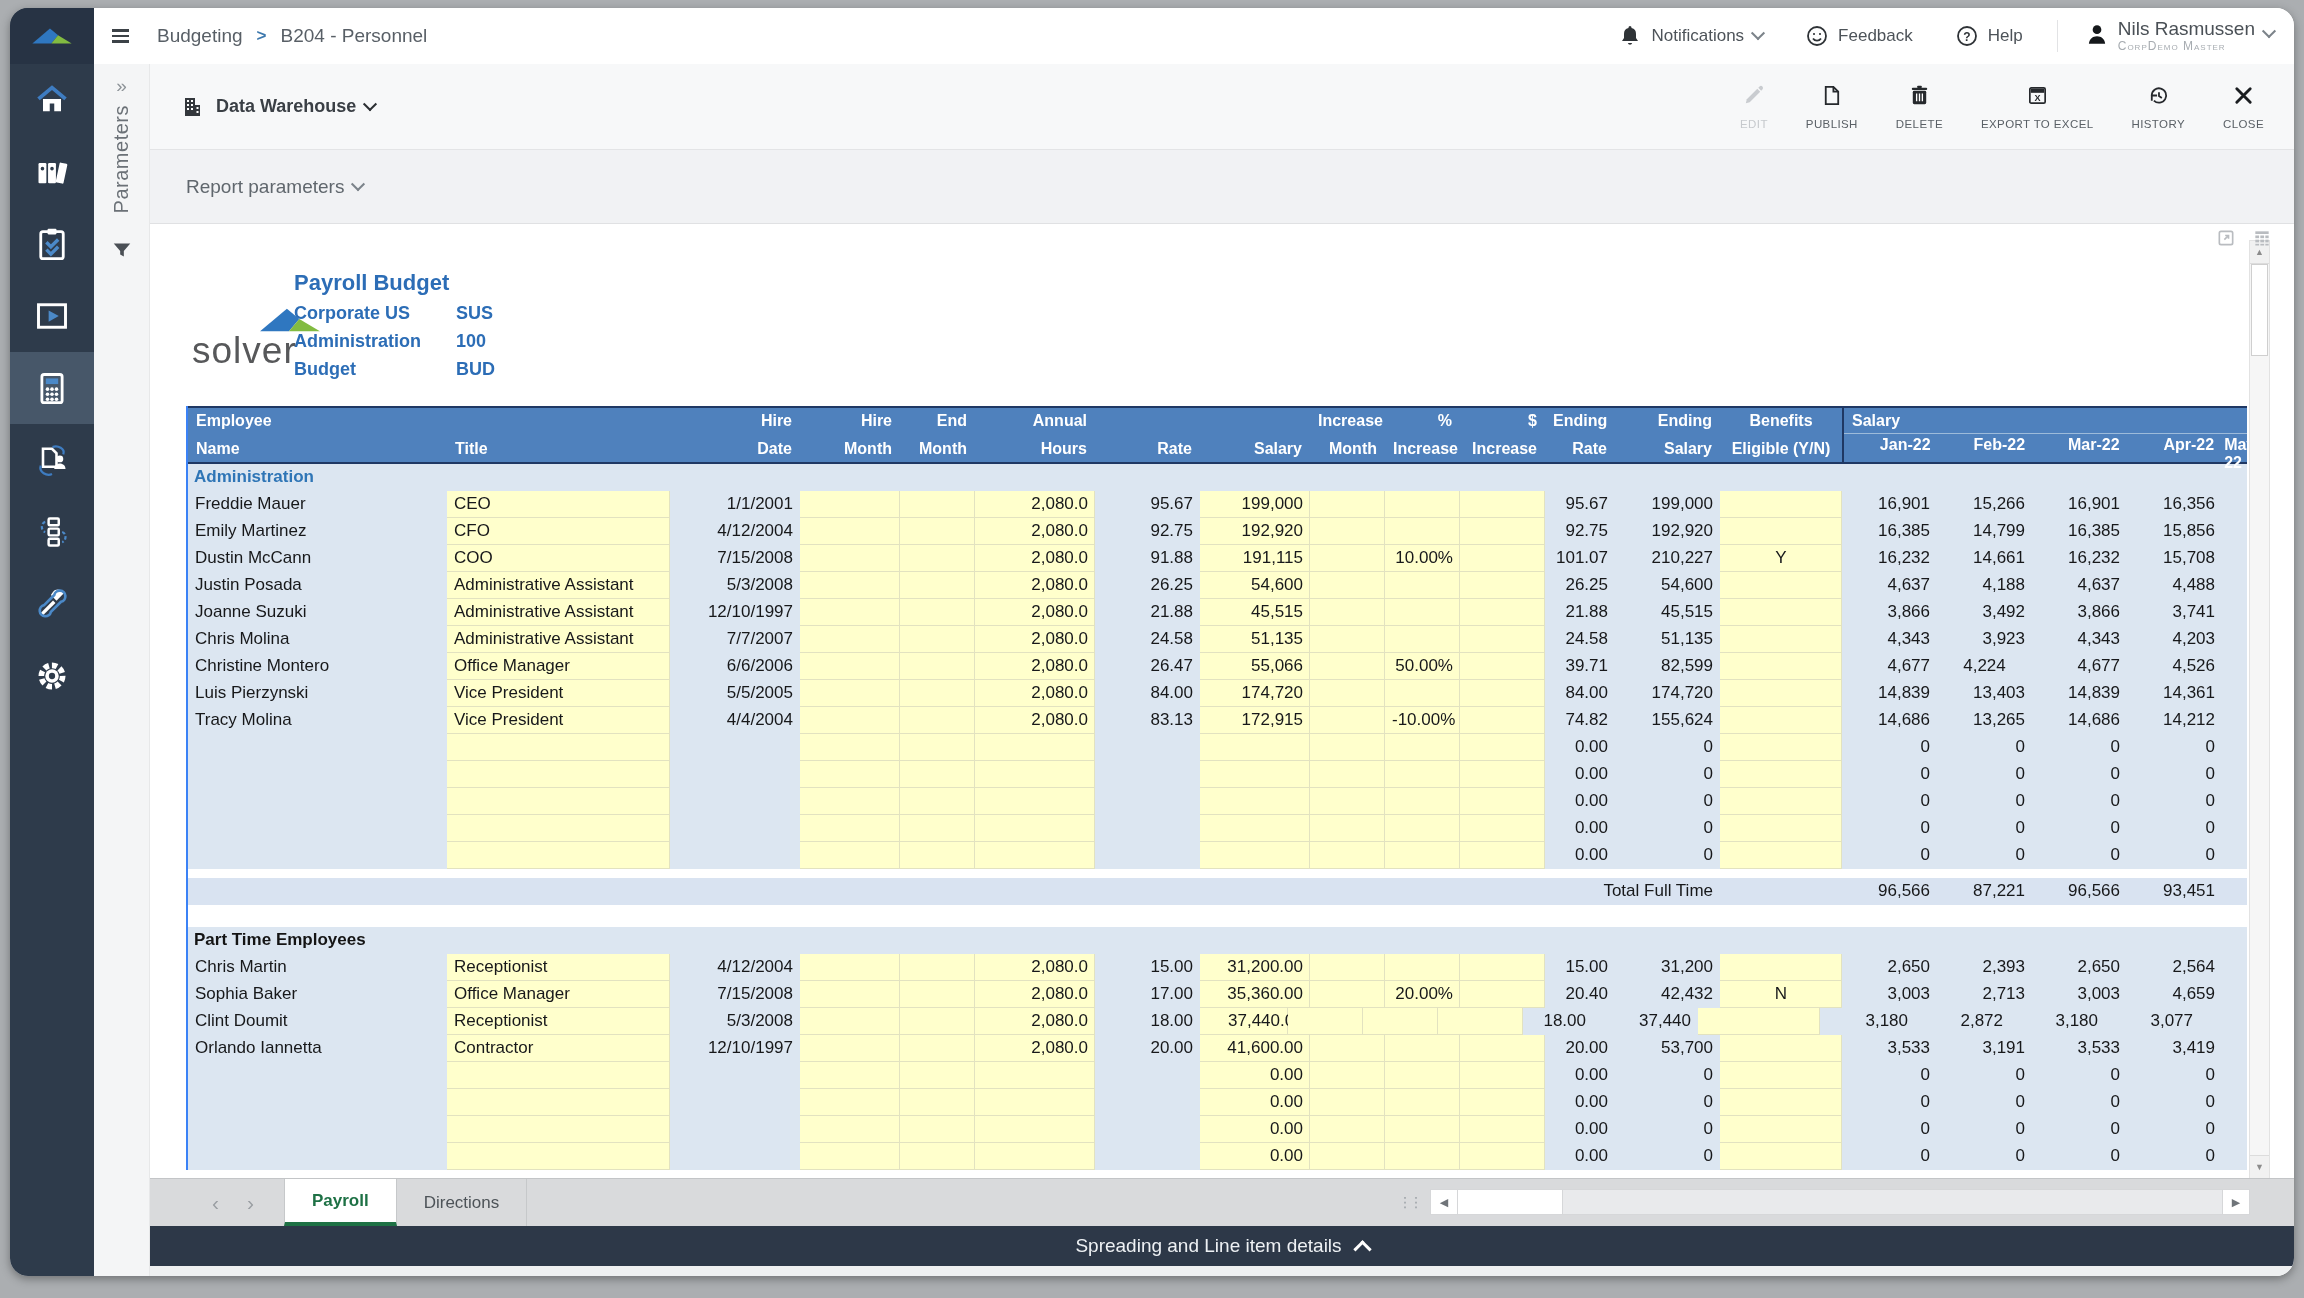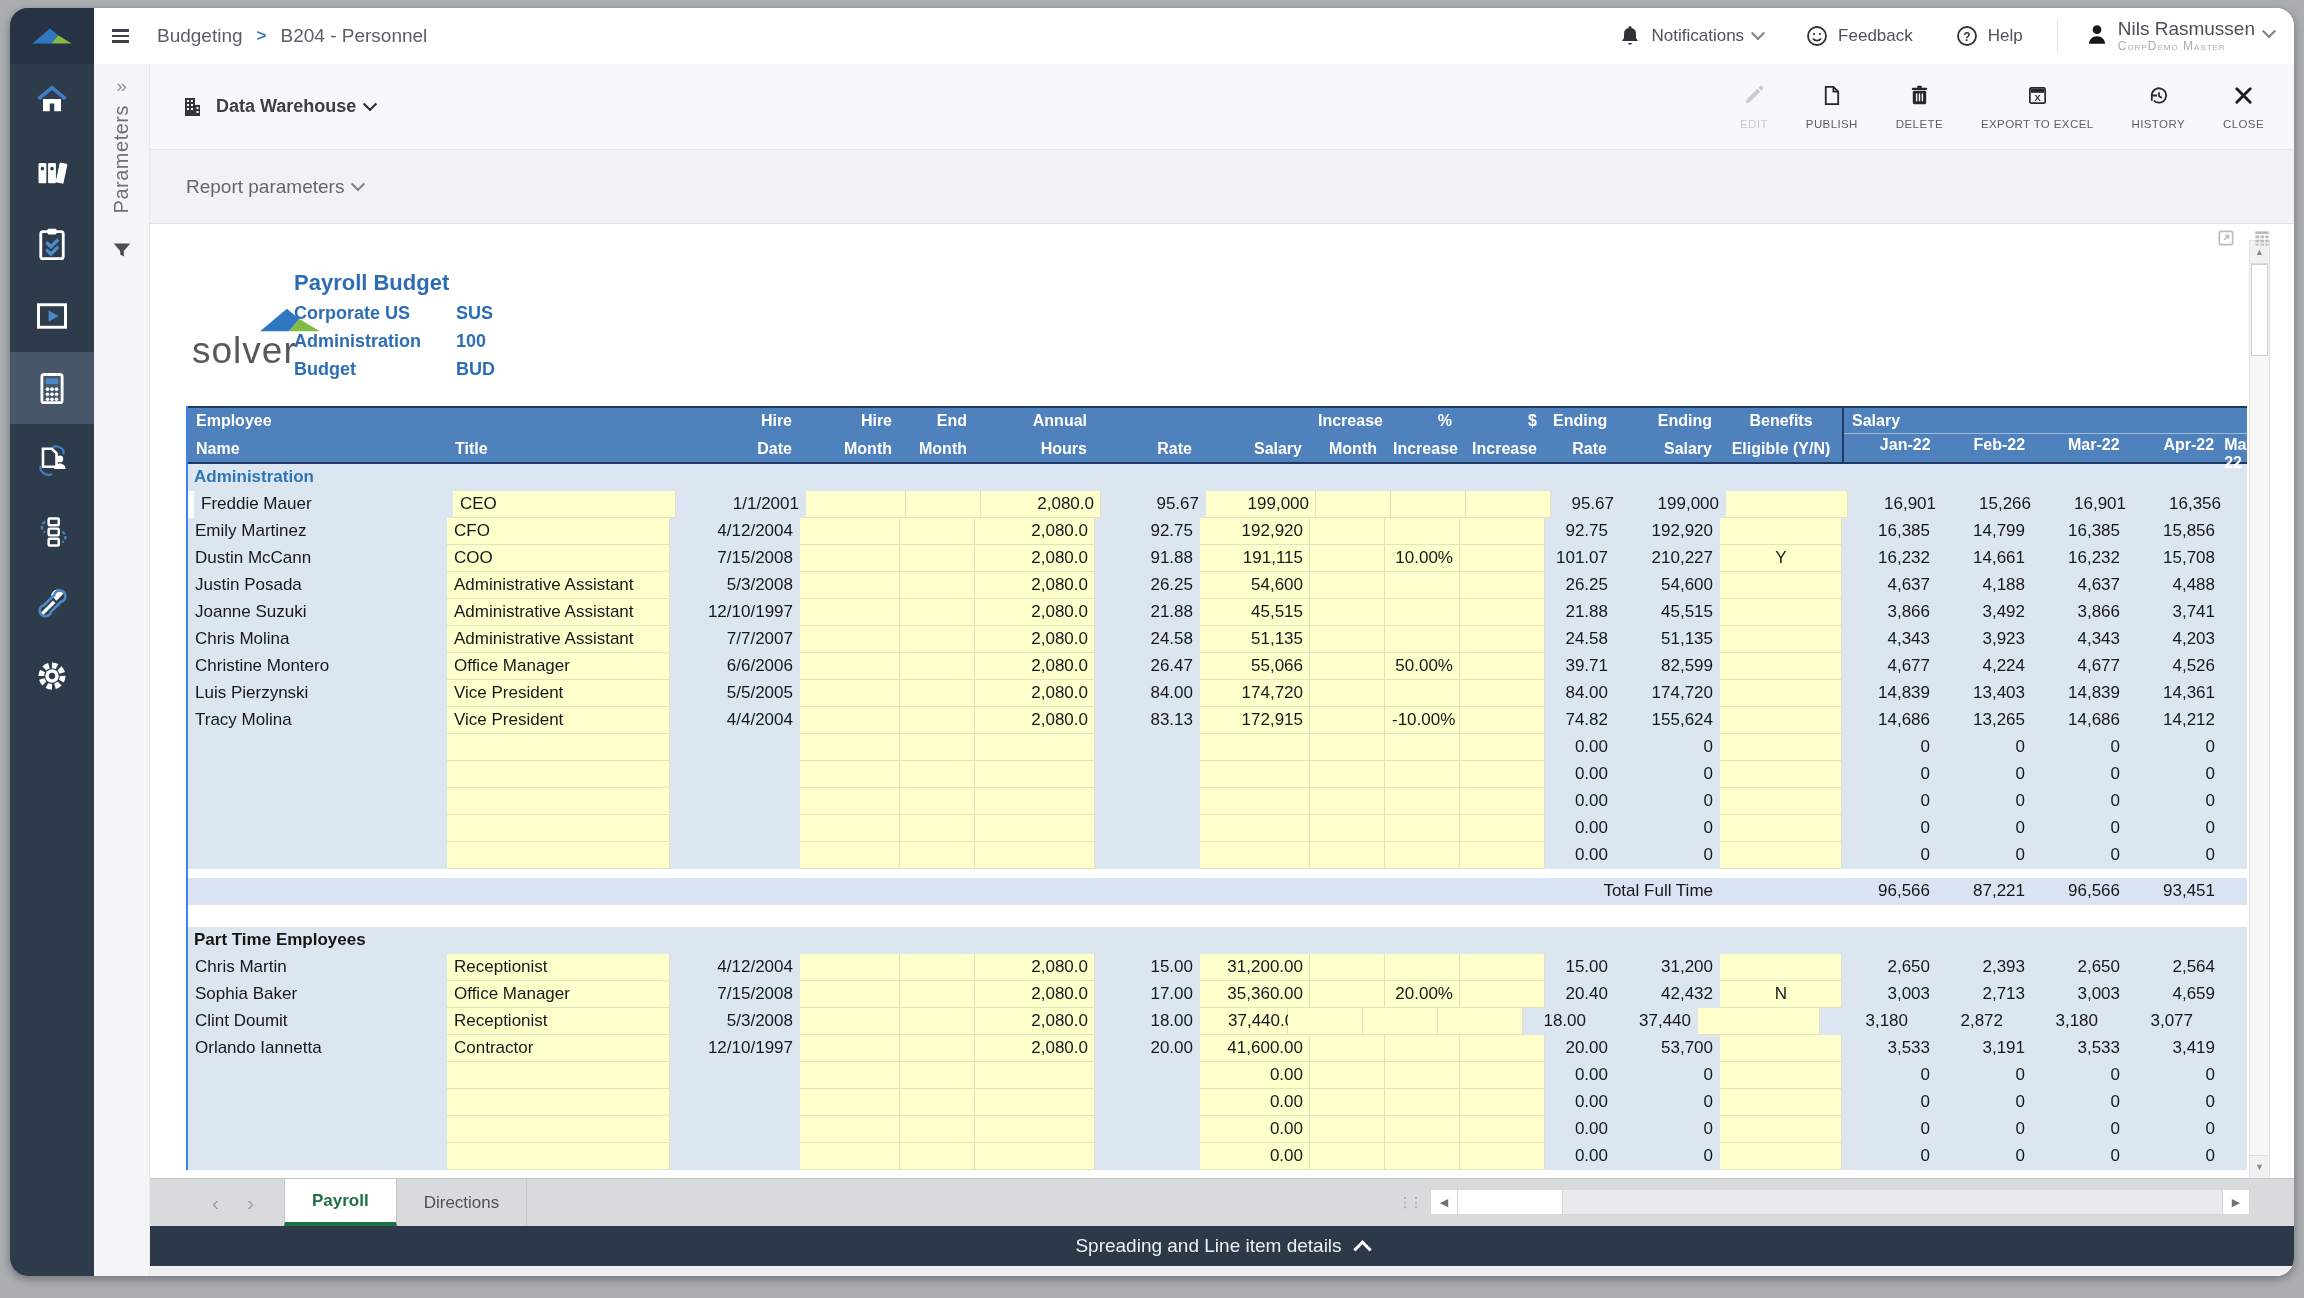--- a/index.html
+++ b/index.html
@@ -472,21 +472,21 @@
                   <div class="th-month" style="width: 95px;">Mar-22</div>
                   <div class="th-month" style="width: 95px;">Apr-22</div>
                   <div class="th-month partial" style="width: 25px;">May-22</div>
                 </div>
               </div>
             </div>
           <div>
               <div class="r label-row" style="width: 2059px;">
                 <span class="sec">Administration</span>
               </div>
-              <div class="r" style="width: 2059px; margin-left: 6px;">
+              <div class="r" style="width: 2059px;">
                 <div class="c al-left" style="width: 259px;">Freddie Mauer</div>
                 <div class="c al-left y" style="width: 223px;">CEO</div>
                 <div class="c al-right" style="width: 130px;">1/1/2001</div>
                 <div class="c al-right y" style="width: 100px;"></div>
                 <div class="c al-right y" style="width: 75px;"></div>
                 <div class="c al-right y" style="width: 120px;">2,080.0</div>
                 <div class="c al-right" style="width: 105px;">95.67</div>
                 <div class="c al-right y" style="width: 110px;">199,000</div>
                 <div class="c al-right y" style="width: 75px;"></div>
                 <div class="c al-right y" style="width: 75px;"></div>
@@ -614,21 +614,21 @@
                 <div class="c al-right y" style="width: 120px;">2,080.0</div>
                 <div class="c al-right" style="width: 105px;">26.47</div>
                 <div class="c al-right y" style="width: 110px;">55,066</div>
                 <div class="c al-right y" style="width: 75px;"></div>
                 <div class="c al-right y" style="width: 75px;">50.00%</div>
                 <div class="c al-right y" style="width: 85px;"></div>
                 <div class="c al-right" style="width: 70px;">39.71</div>
                 <div class="c al-right" style="width: 105px;">82,599</div>
                 <div class="c al-center y" style="width: 122px;"></div>
                 <div class="c al-right" style="width: 95px;">4,677</div>
-                <div class="c al-right" style="width: 95px;">4,224</div>
+                <div class="c al-right" style="width: 95px; text-align: center;">4,224</div>
                 <div class="c al-right" style="width: 95px;">4,677</div>
                 <div class="c al-right" style="width: 95px;">4,526</div>
                 <div class="c" style="width: 25px;"></div>
               </div>
               <div class="r" style="width: 2059px;">
                 <div class="c al-left" style="width: 259px;">Luis Pierzynski</div>
                 <div class="c al-left y" style="width: 223px;">Vice President</div>
                 <div class="c al-right" style="width: 130px;">5/5/2005</div>
                 <div class="c al-right y" style="width: 100px;"></div>
                 <div class="c al-right y" style="width: 75px;"></div>

